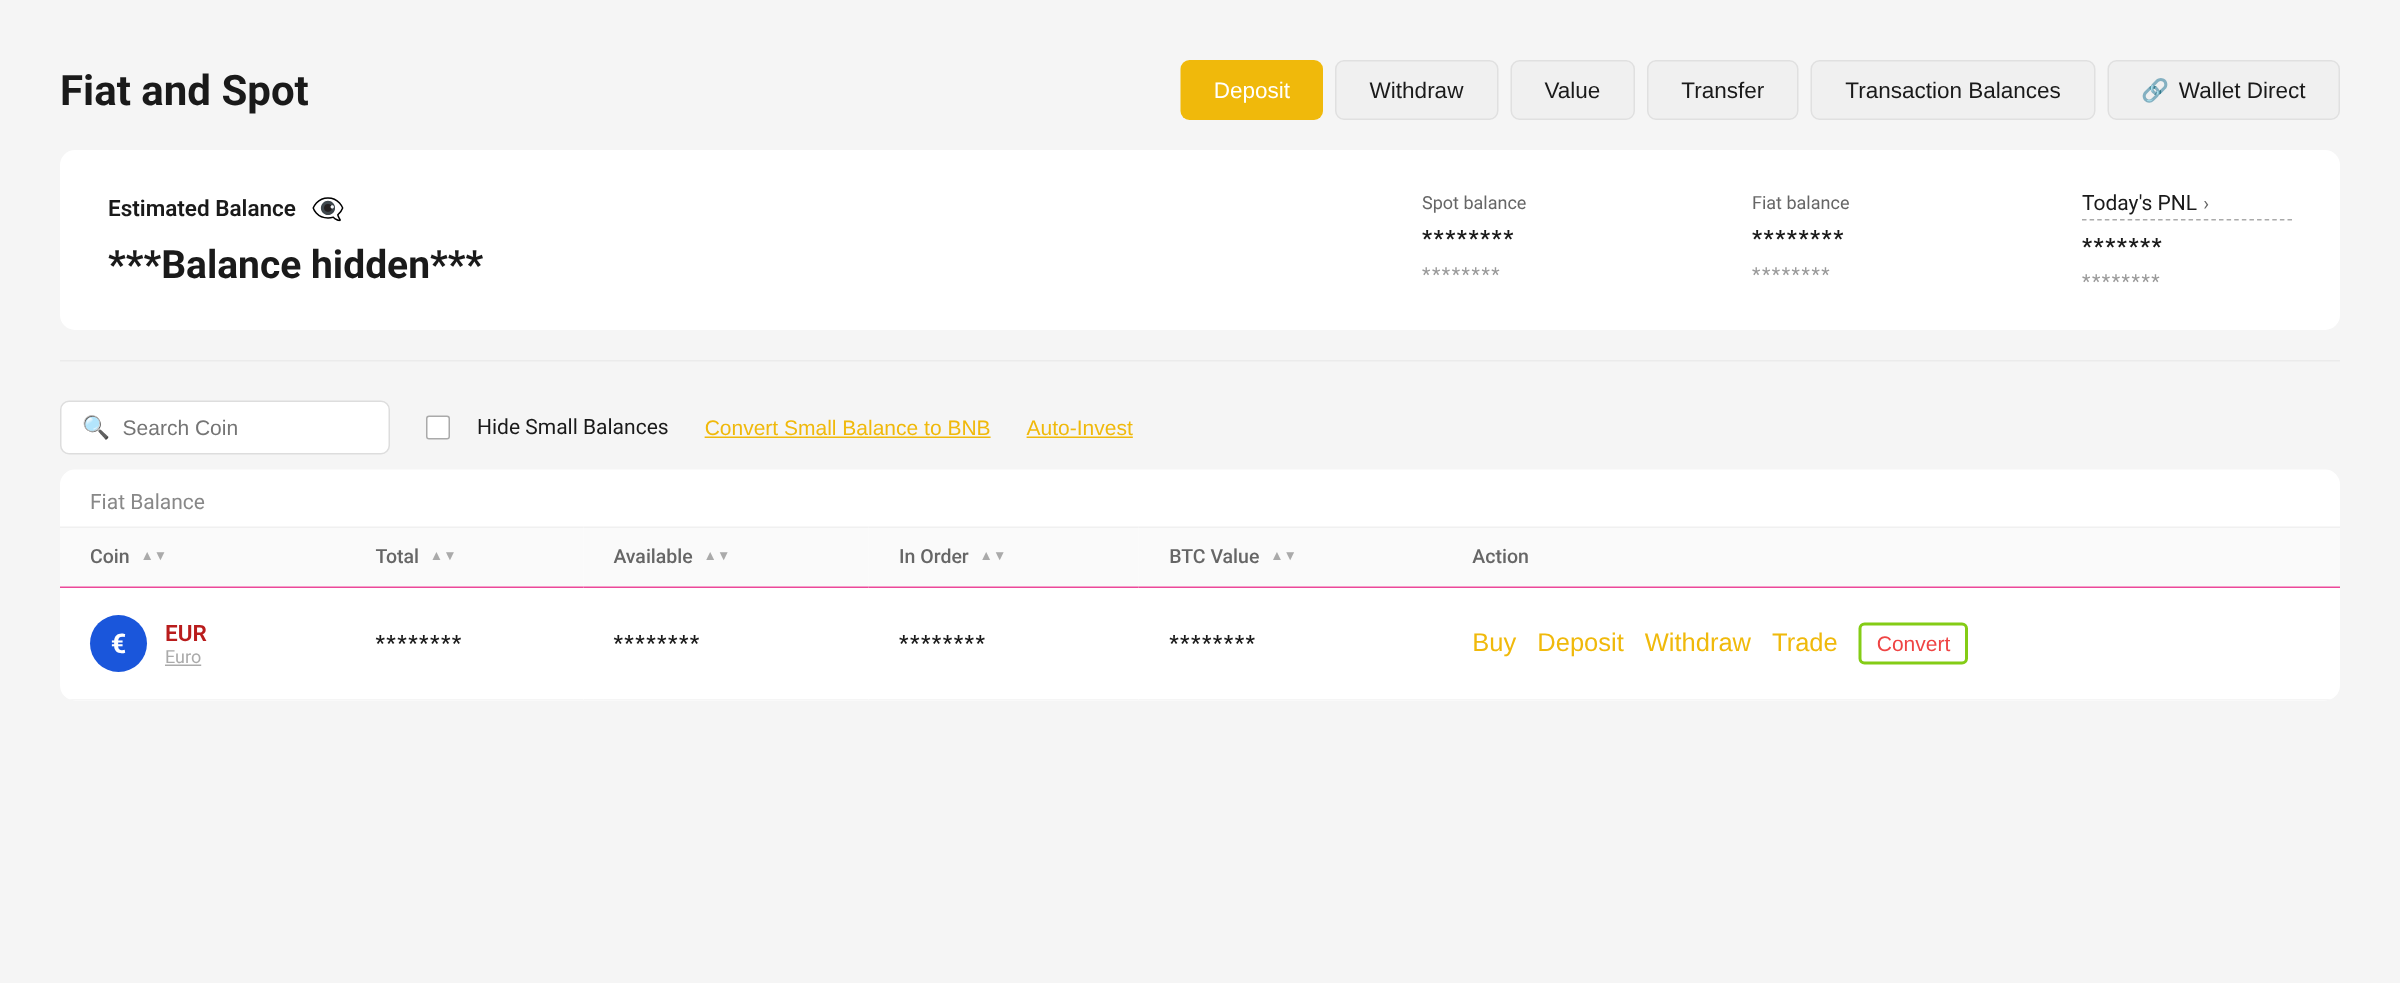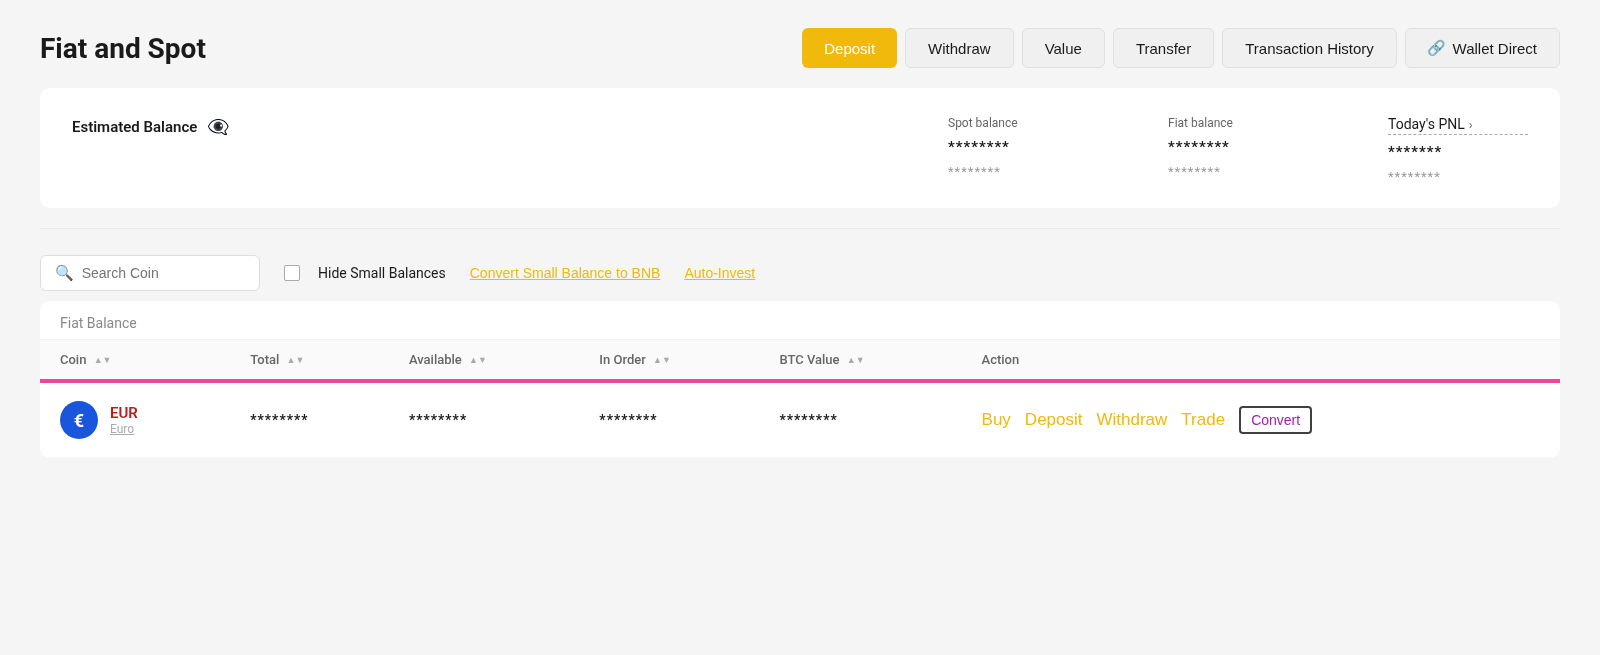--- a/index.html
+++ b/index.html
@@ -4,21 +4,21 @@
   <style>
     * { box-sizing: border-box; margin: 0; padding: 0; }
     body {
       background: #f5f5f5;
       font-family: -apple-system, BlinkMacSystemFont, 'Segoe UI', Roboto, sans-serif;
       color: #1a1a1a;
       min-height: 655px;
     }
     .page-wrapper {
       max-width: 1600px;
-      margin: 0 auto;
+      margin: 12px auto;
       padding: 0 40px;
     }
 
     
     .header {
       display: flex;
       align-items: center;
       padding: 28px 0 20px;
       gap: 12px;
       flex-wrap: wrap;
@@ -201,21 +201,21 @@
       color: #888;
       padding: 14px 20px 8px;
     }
     table {
       width: 100%;
       border-collapse: collapse;
     }
     thead tr {
       background: #fafafa;
       border-top: 1px solid #f0f0f0;
-      border-bottom: 4px solid #ec4899;
+      border-bottom: 1px solid #ec4899;
     }
     th {
       text-align: left;
       font-size: 13px;
       font-weight: 500;
       color: #666;
       padding: 12px 20px;
     }
     th .sort-arrows {
       display: inline-flex;
@@ -274,24 +274,24 @@
     .action-link {
       font-size: 17px;
       color: #F0B90B;
       cursor: pointer;
       background: none;
       border: none;
       padding: 0;
     }
     .action-link-convert {
       font-size: 14px;
-      color: #a21caf;
+      color: #ef4444;
       cursor: pointer;
       background: none;
-      border: 2px solid #404040;
+      border: 2px solid #84cc16;
       padding: 4px 10px;
       border-radius: 4px;
     }
 
     
     .divider {
       height: 1px;
       background: #ebebeb;
       margin: 10px 0;
     }
@@ -301,35 +301,36 @@
 
 <div class="page-wrapper">
 
   <div class="header">
     <h1 class="page-title">Fiat and Spot</h1>
     <div class="header-buttons">
       <button class="btn btn-primary">Deposit</button>
       <button class="btn btn-secondary">Withdraw</button>
       <button class="btn btn-secondary">Value</button>
       <button class="btn btn-secondary">Transfer</button>
-      <button class="btn btn-secondary">Transaction History</button>
+      <button class="btn btn-secondary">Transaction Balances</button>
       <button class="btn btn-wallet">
         <span>🔗</span>
         <span>Wallet Direct</span>
       </button>
     </div>
   </div>
 
   <div class="balance-section">
     <div class="balance-row">
       <div>
         <div class="balance-header">
           <span class="balance-label">Estimated Balance</span>
           <span class="hide-icon">👁️‍🗨️</span>
         </div>
+        <div class="balance-main">***Balance hidden***</div>
       </div>
       <div class="balance-right">
         <div class="balance-col">
           <span class="balance-col-label">Spot balance</span>
           <span class="balance-col-value">********</span>
           <span class="balance-col-sub">********</span>
         </div>
         <div class="balance-col">
           <span class="balance-col-label">Fiat balance</span>
           <span class="balance-col-value">********</span>

